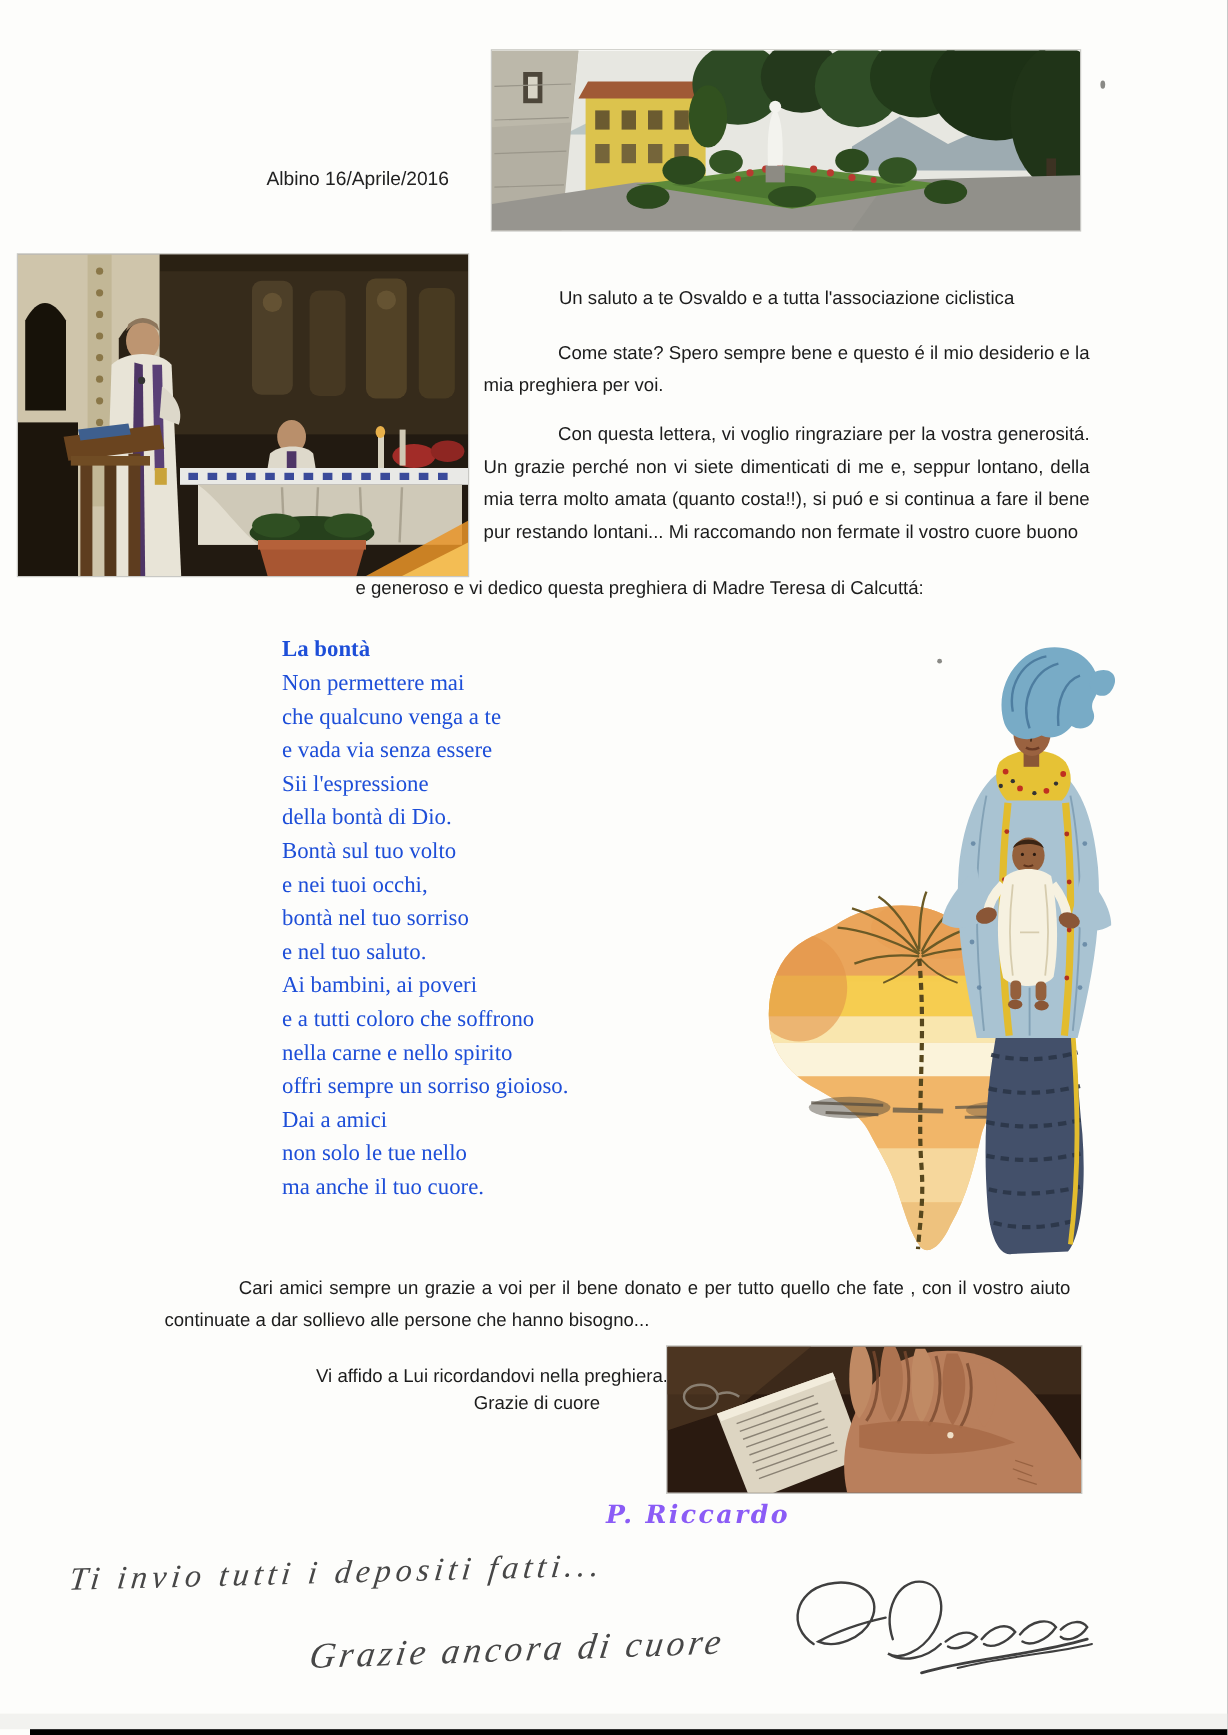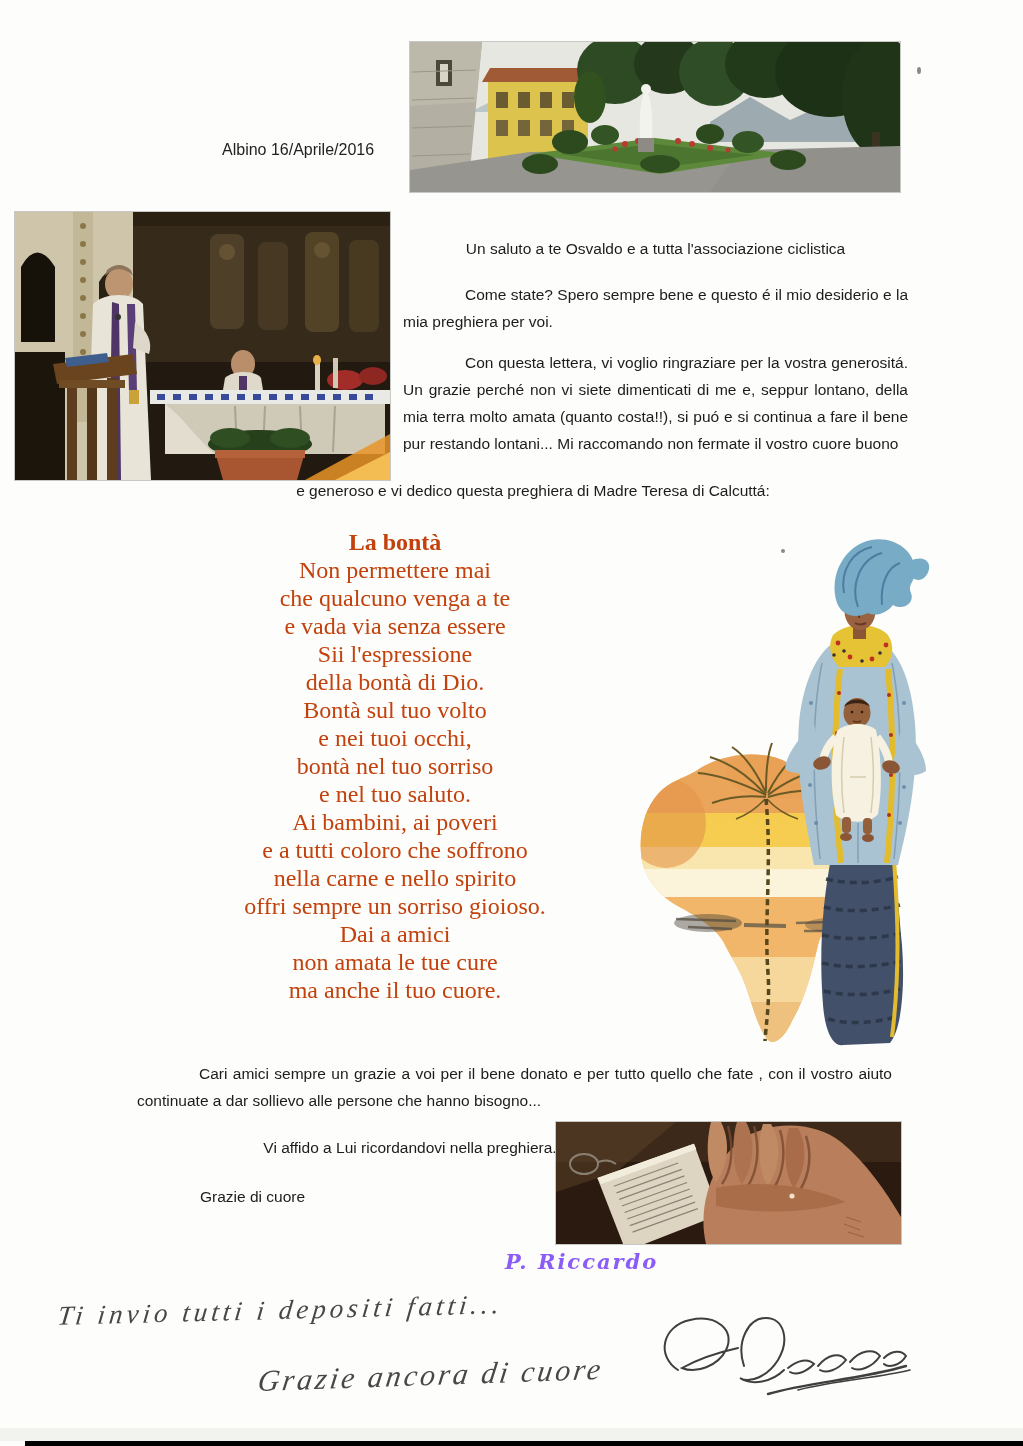--- a/index.html
+++ b/index.html
@@ -2,22 +2,22 @@
 <html><head>
 <meta charset="utf-8">
 <style>
   html,body{margin:0;padding:0;background:#9a9a9a;}
   #page{position:relative;width:1023px;height:1446px;margin:0 auto;background:#fdfdfb;
         overflow:hidden;font-family:"Liberation Sans",sans-serif;color:#1b1b1b;}
   .abs{position:absolute;}
   .body-text{font-size:15.5px;line-height:27px;text-align:justify;color:#1c1c1c;}
   .indent{text-indent:62px;}
   .date{font-size:16px;color:#222;}
-  .poem{font-family:"Liberation Serif","DejaVu Serif",serif;font-size:24px;line-height:28px;
-        text-align:center;color:#c2410c;}
+  .poem{font-family:"Liberation Serif","DejaVu Serif",serif;font-size:19px;line-height:28px;
+        color:#1d4ed8;}
   .poem-title{font-weight:bold;margin-bottom:0px;}
   .script-sig{font-family:"DejaVu Serif",serif;font-style:italic;font-weight:bold;
         font-size:21px;letter-spacing:2px;color:#8b5cf6;}
   .hand{font-family:"Liberation Serif",serif;font-style:italic;color:#474747;
         white-space:nowrap;}
   .hand1{font-size:27px;letter-spacing:4px;transform:rotate(-1.5deg) skewX(-8deg);}
   .hand2{font-size:30px;letter-spacing:3px;transform:rotate(-2deg) skewX(-10deg);}
   .photo-frame{box-shadow:0 0 0 1px #c8c8c4;}
   .speck{background:#8a8a86;border-radius:50%;}
   svg{display:block;}
@@ -235,21 +235,21 @@
     <div>della bontà di Dio.</div>
     <div>Bontà sul tuo volto</div>
     <div>e nei tuoi occhi,</div>
     <div>bontà nel tuo sorriso</div>
     <div>e nel tuo saluto.</div>
     <div>Ai bambini, ai poveri</div>
     <div>e a tutti coloro che soffrono</div>
     <div>nella carne e nello spirito</div>
     <div>offri sempre un sorriso gioioso.</div>
     <div>Dai a amici</div>
-    <div>non amata le tue cure</div>
+    <div>non solo le tue nello</div>
     <div>ma anche il tuo cuore.</div>
   </div>
 
   <div class="abs speck" style="left:781px;top:549px;width:4px;height:4px;"></div>
 
   <div class="abs" style="left:636px;top:523px;width:300px;height:532px;" aria-label="African Madonna with child standing over a watercolor map of Africa with a palm tree">
     <svg width="300" height="532" viewBox="0 0 300 532">
       <defs>
         <clipPath id="africaClip">
           <path d="M60,248 C85,230 128,226 152,240 C166,247 172,258 186,262 C202,267 214,280 212,302
@@ -413,21 +413,21 @@
         <ellipse cx="186" cy="240" rx="9" ry="6.5" fill="#8a5636" transform="rotate(-20 186 240)"></ellipse>
         <ellipse cx="255" cy="244" rx="9" ry="6.5" fill="#8a5636" transform="rotate(18 255 244)"></ellipse>
       </g>
     </svg>
   </div>
 
   <div class="abs body-text indent" style="left:137px;top:1060px;width:755px;">Cari amici sempre un grazie a voi per il bene donato e per tutto quello che fate , con il vostro aiuto continuate a dar sollievo alle persone che hanno bisogno...</div>
 
   <div class="abs body-text" style="left:200px;top:1134px;width:420px;text-align:center;">Vi affido a Lui  ricordandovi nella preghiera.</div>
 
-  <div class="abs body-text" style="left:200px;top:1183px;width:300px;text-align:left;">Grazie di cuore</div>
+  <div class="abs body-text" style="left:200px;top:1156px;width:300px;text-align:right;">Grazie di cuore</div>
 
   <div class="abs photo-frame" style="left:556px;top:1122px;width:345px;height:122px;" aria-label="Hands clasped in prayer over an open Bible">
     <svg width="345" height="122" viewBox="0 0 345 122">
       <rect width="345" height="122" fill="#2a1a10"></rect>
       <rect width="345" height="40" fill="#44301f" opacity="0.7"></rect>
       <polygon points="0,0 120,0 60,50 0,70" fill="#573d26" opacity="0.6"></polygon>
 
       <g stroke="#9a9286" stroke-width="2" fill="none" opacity="0.8">
         <ellipse cx="28" cy="42" rx="14" ry="10"></ellipse>
         <path d="M42,40 Q52,36 60,42"></path>

